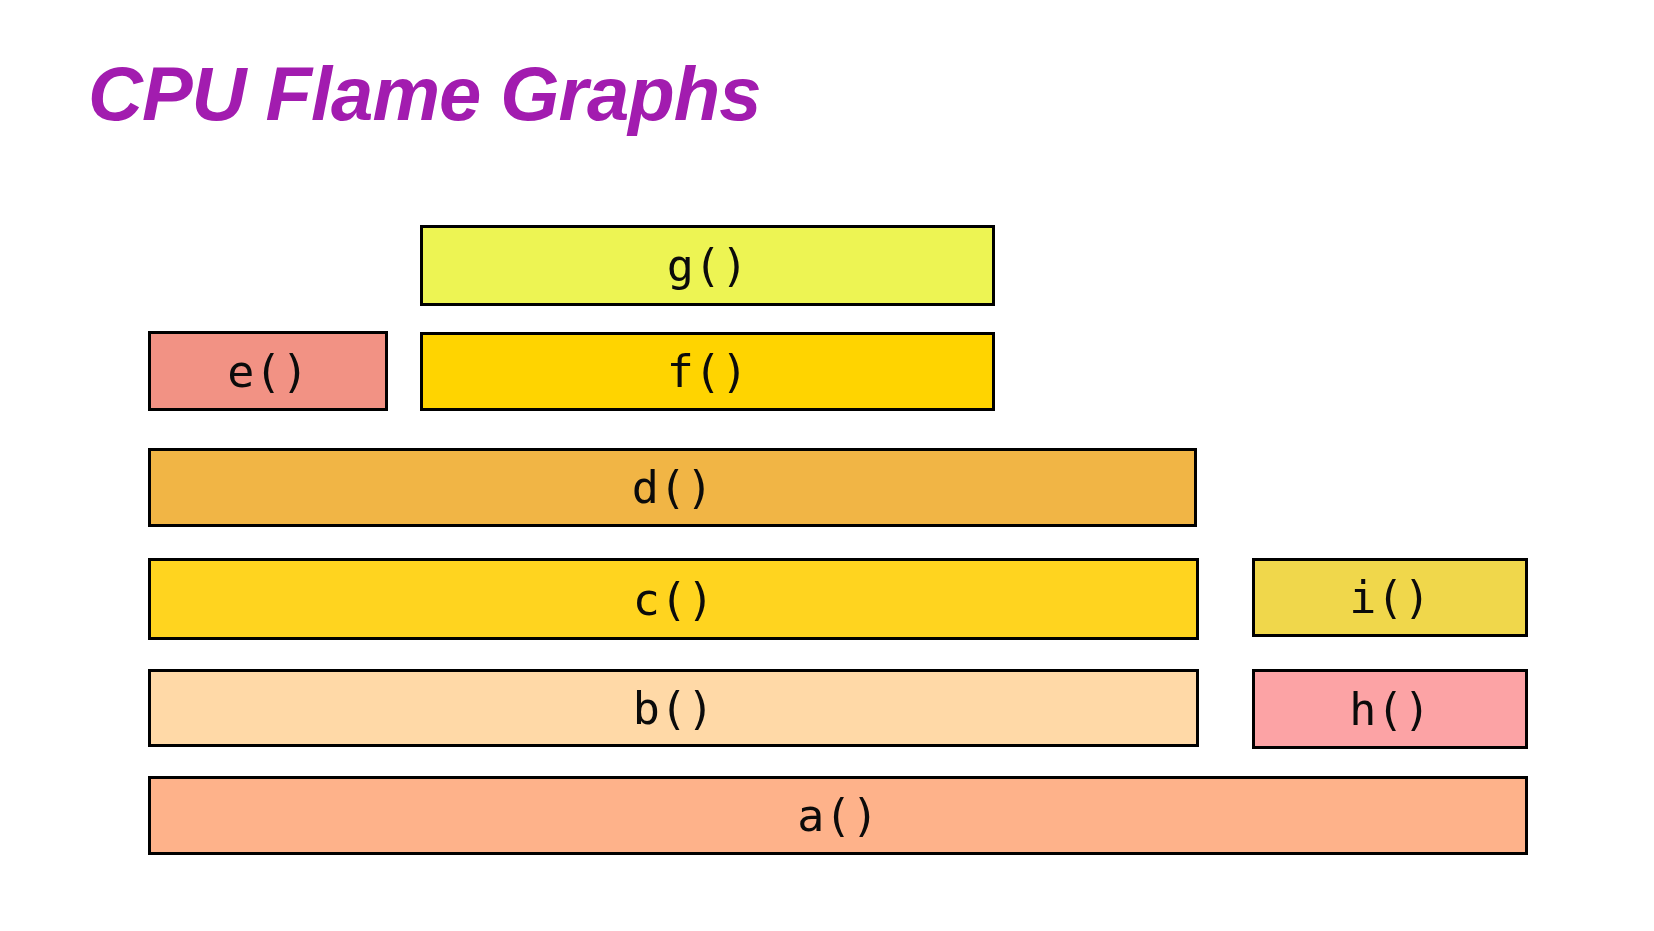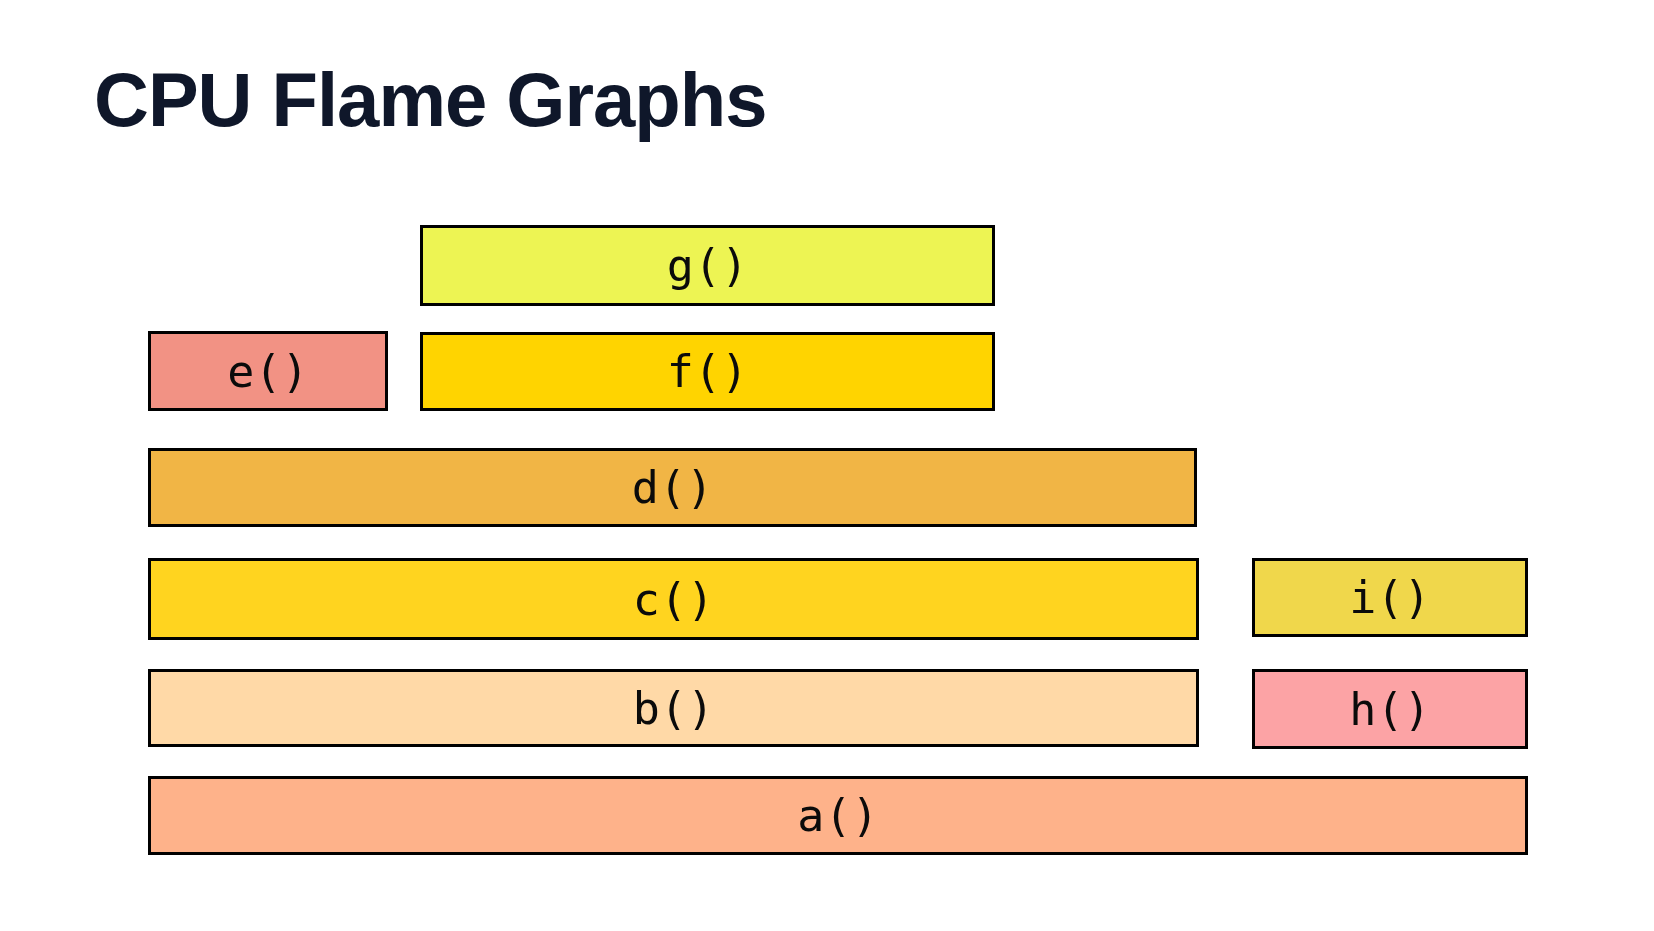--- a/index.html
+++ b/index.html
@@ -14,27 +14,28 @@
   .stage {
     position: relative;
     width: 1654px;
     height: 931px;
     background: #ffffff;
   }
   .page-title {
     position: absolute;
     left: 80px;
     top: 42px;
-    margin: 14px;
+    margin: 8px;
     font-family: "Liberation Sans", sans-serif;
     font-weight: 700;
     font-size: 76px;
     letter-spacing: -1px;
-    color: #0f172a;
+    color: #a21caf;
     white-space: nowrap;
+    font-style: italic;
   }
   .flame-area {
     position: absolute;
     left: 0;
     top: 0;
     width: 1654px;
     height: 931px;
   }
   .frame {
     position: absolute;

